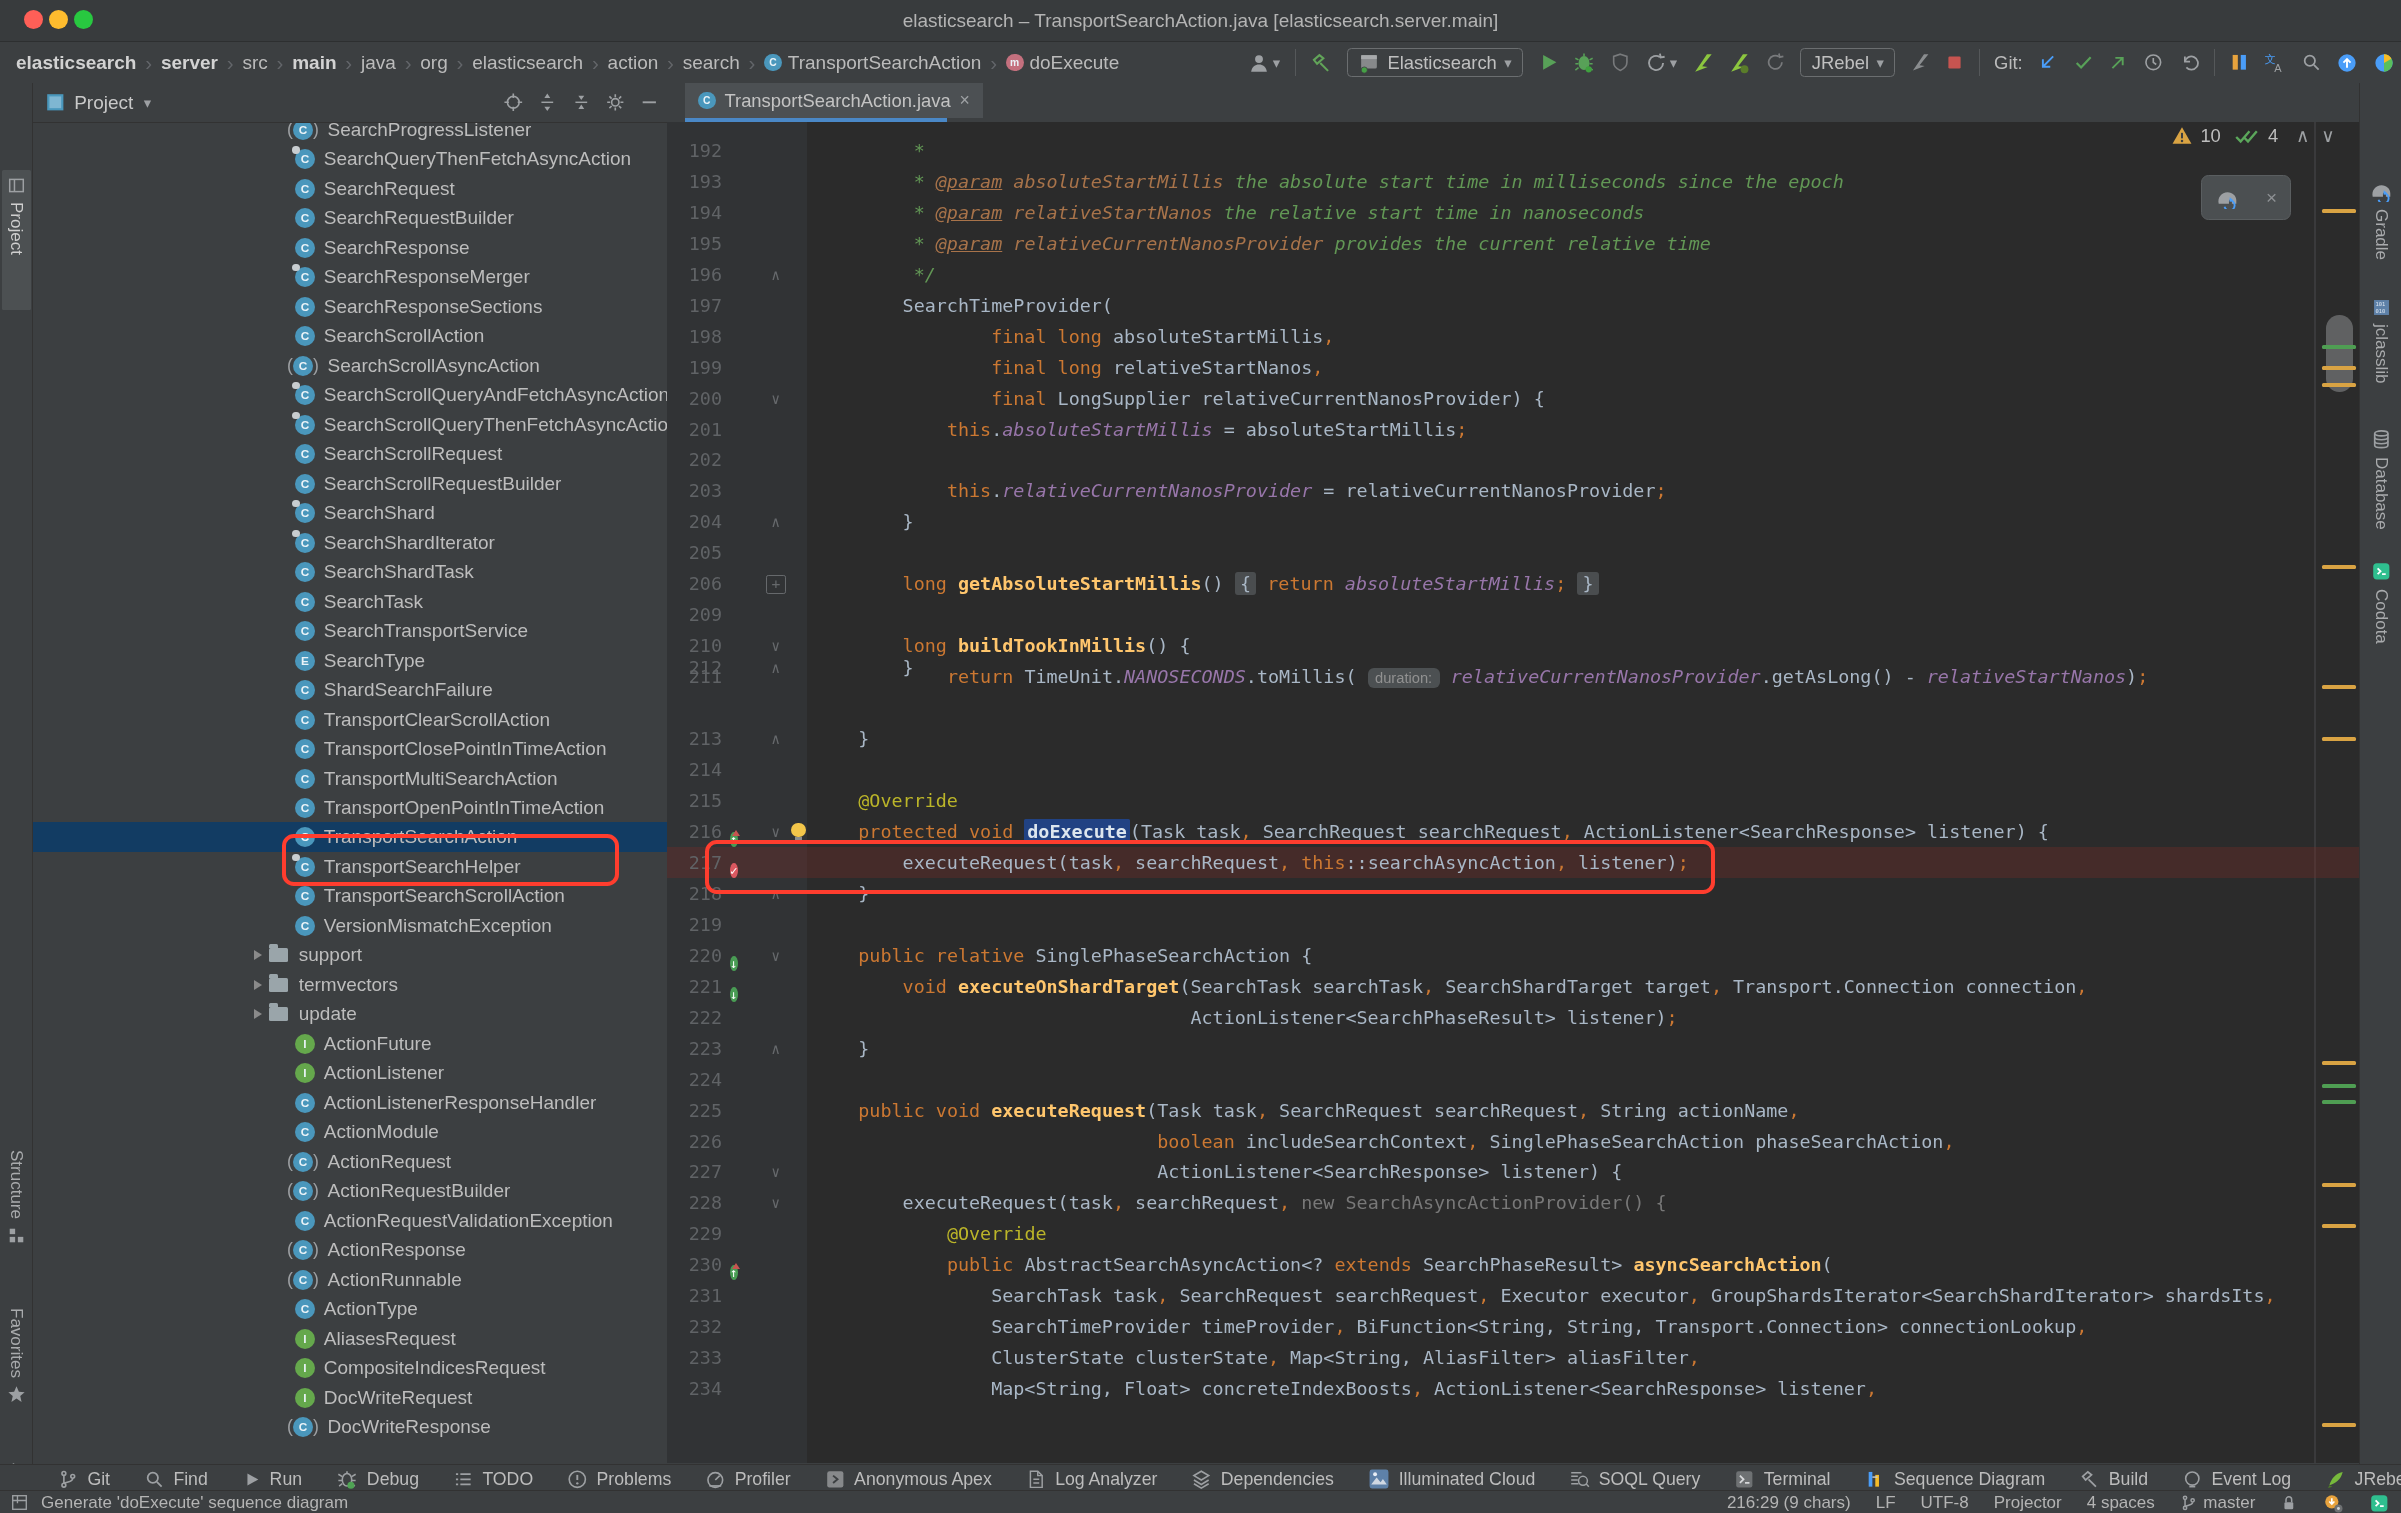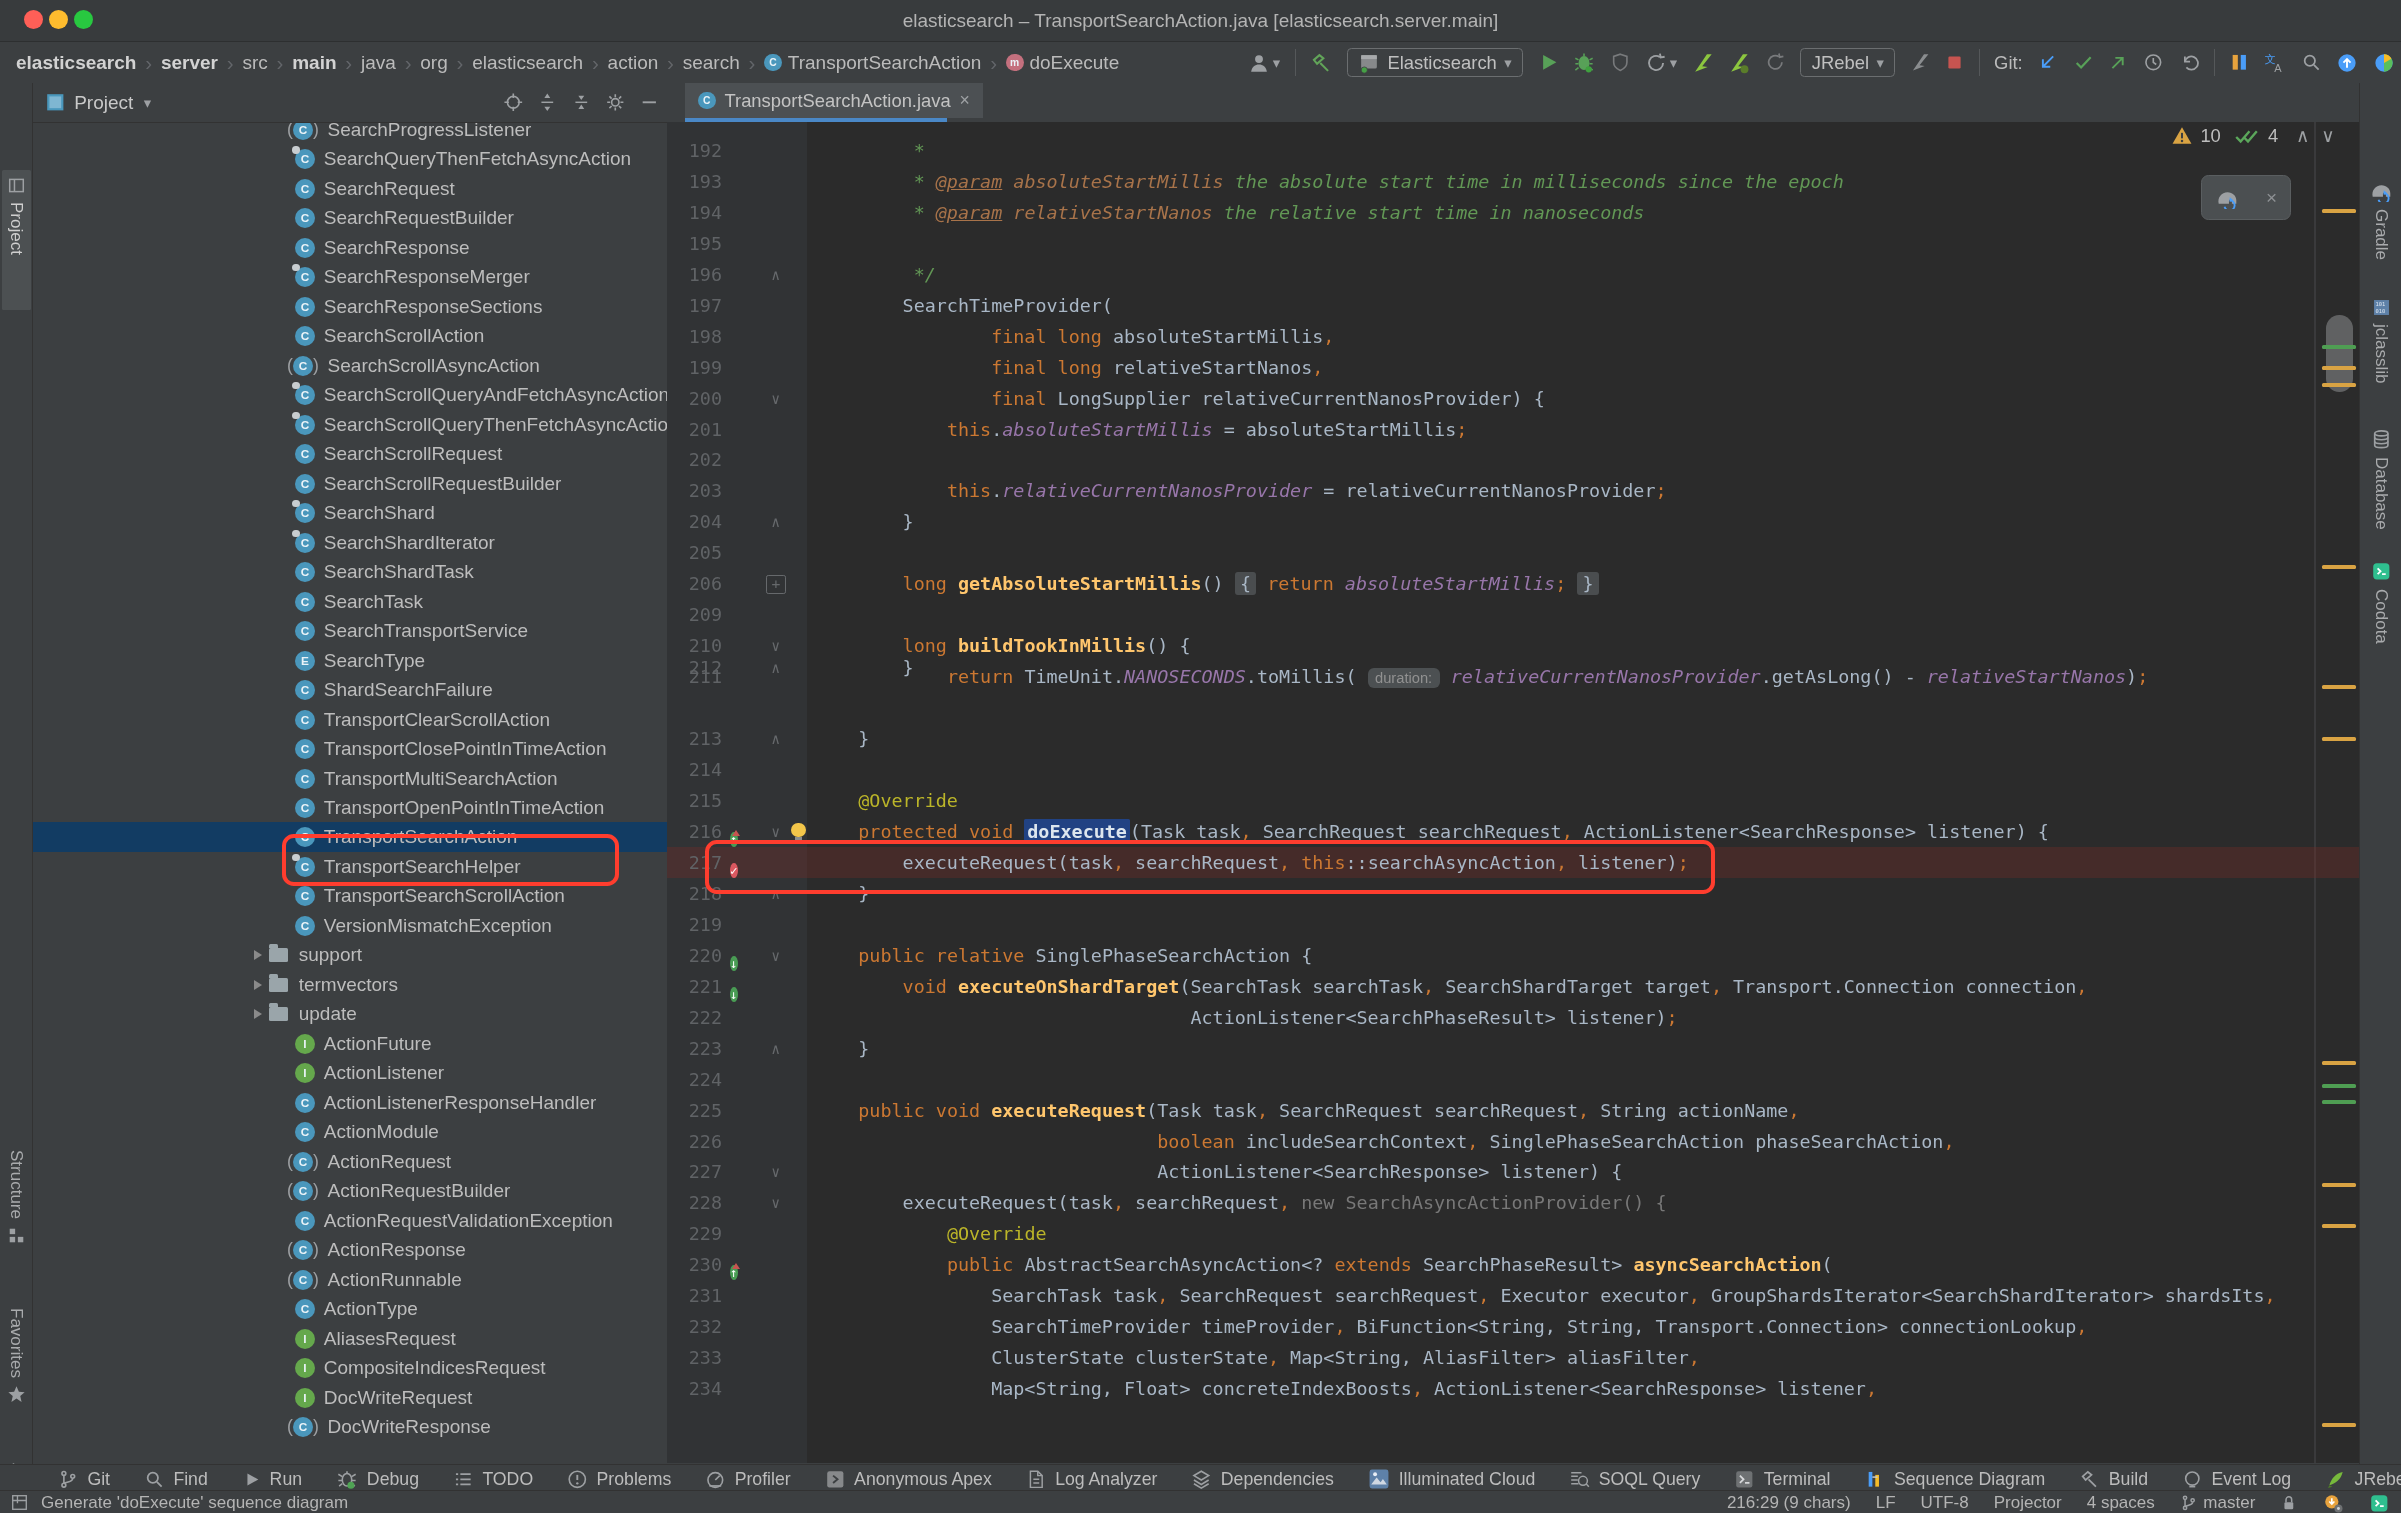--- a/index.html
+++ b/index.html
@@ -685,21 +685,21 @@
     </div>
     <div id="tabline" class="abs" style="width:262px"></div>
   </div>
   <div id="gutterbg" class="abs"></div>
   <div id="codebg" class="abs"></div>
   <div id="marginline" class="abs"></div>
   <div id="codelines">
       <div class="cl" style="top: 135px;"><span class="num">192</span><span class="src"><span class="d">         *</span></span></div>
       <div class="cl" style="top: 166px;"><span class="num">193</span><span class="src"><span class="d">         * </span><span class="g">@param</span><span class="v"> absoluteStartMillis</span><span class="d"> the absolute start time in milliseconds since the epoch</span></span></div>
       <div class="cl" style="top: 197px;"><span class="num">194</span><span class="src"><span class="d">         * </span><span class="g">@param</span><span class="v"> relativeStartNanos</span><span class="d"> the relative start time in nanoseconds</span></span></div>
-      <div class="cl" style="top: 228px;"><span class="num">195</span></div>
+      <div class="cl" style="top: 228px;"><span class="num">195</span><span class="src"><span class="d">         * </span><span class="g">@param</span><span class="v"> relativeCurrentNanosProvider</span><span class="d"> provides the current relative time</span></span></div>
       <div class="cl" style="top: 259px;"><span class="num">196</span><span class="fold">∧</span><span class="src"><span class="d">         */</span></span></div>
       <div class="cl" style="top: 290px;"><span class="num">197</span><span class="src"><span class="n">        SearchTimeProvider(</span></span></div>
       <div class="cl" style="top: 321px;"><span class="num">198</span><span class="src"><span class="n">                </span><span class="k">final</span><span class="n"> </span><span class="k">long</span><span class="n"> absoluteStartMillis</span><span class="p">,</span></span></div>
       <div class="cl" style="top: 352px;"><span class="num">199</span><span class="src"><span class="n">                </span><span class="k">final</span><span class="n"> </span><span class="k">long</span><span class="n"> relativeStartNanos</span><span class="p">,</span></span></div>
       <div class="cl" style="top: 383px;"><span class="num">200</span><span class="fold">∨</span><span class="src"><span class="n">                </span><span class="k">final</span><span class="n"> LongSupplier relativeCurrentNanosProvider) {</span></span></div>
       <div class="cl" style="top: 414px;"><span class="num">201</span><span class="src"><span class="n">            </span><span class="k">this</span><span class="n">.</span><span class="f">absoluteStartMillis</span><span class="n"> = absoluteStartMillis</span><span class="p">;</span></span></div>
       <div class="cl" style="top: 444px;"><span class="num">202</span></div>
       <div class="cl" style="top: 475px;"><span class="num">203</span><span class="src"><span class="n">            </span><span class="k">this</span><span class="n">.</span><span class="f">relativeCurrentNanosProvider</span><span class="n"> = relativeCurrentNanosProvider</span><span class="p">;</span></span></div>
       <div class="cl" style="top: 506px;"><span class="num">204</span><span class="fold">∧</span><span class="src"><span class="n">        }</span></span></div>
       <div class="cl" style="top: 537px;"><span class="num">205</span><span class="src"></span></div>

